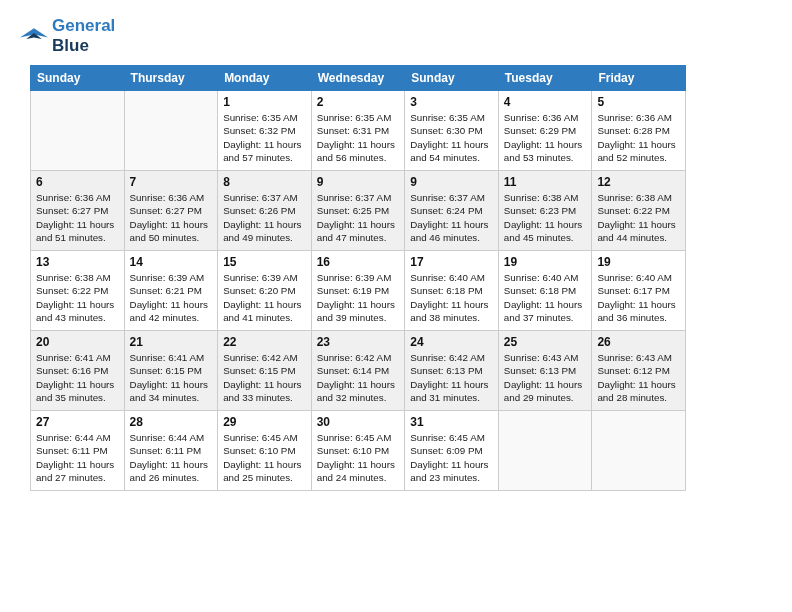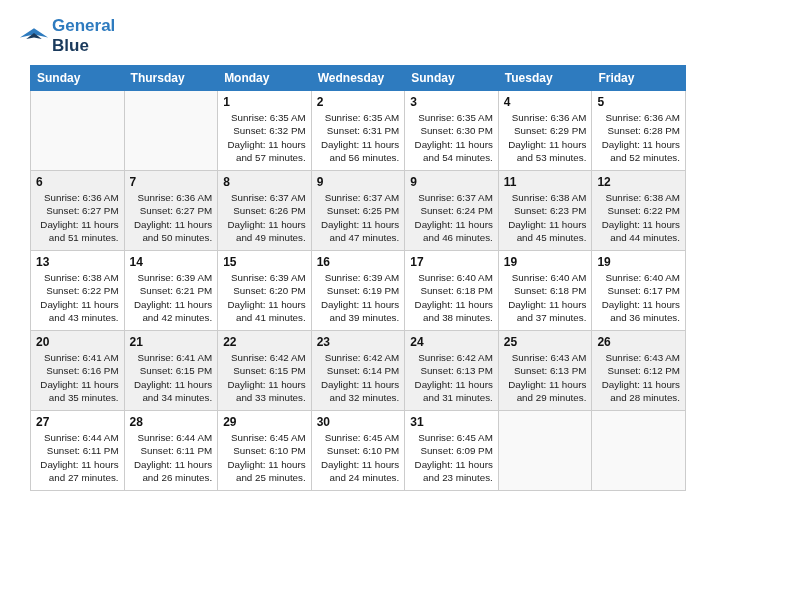--- a/index.html
+++ b/index.html
@@ -74,21 +74,20 @@
     .day-num {
       font-weight: bold;
       font-size: 12px;
       margin-bottom: 2px;
       color: #111;
     }
     .day-info {
       color: #222;
       font-size: 9.8px;
       line-height: 1.35;
-      text-align: right;
     }
     .alt-row td {
       background: #f0f0f0;
     }
   </style>
 </head>
 <body>
 
 <div class="page">
   <div class="header">

